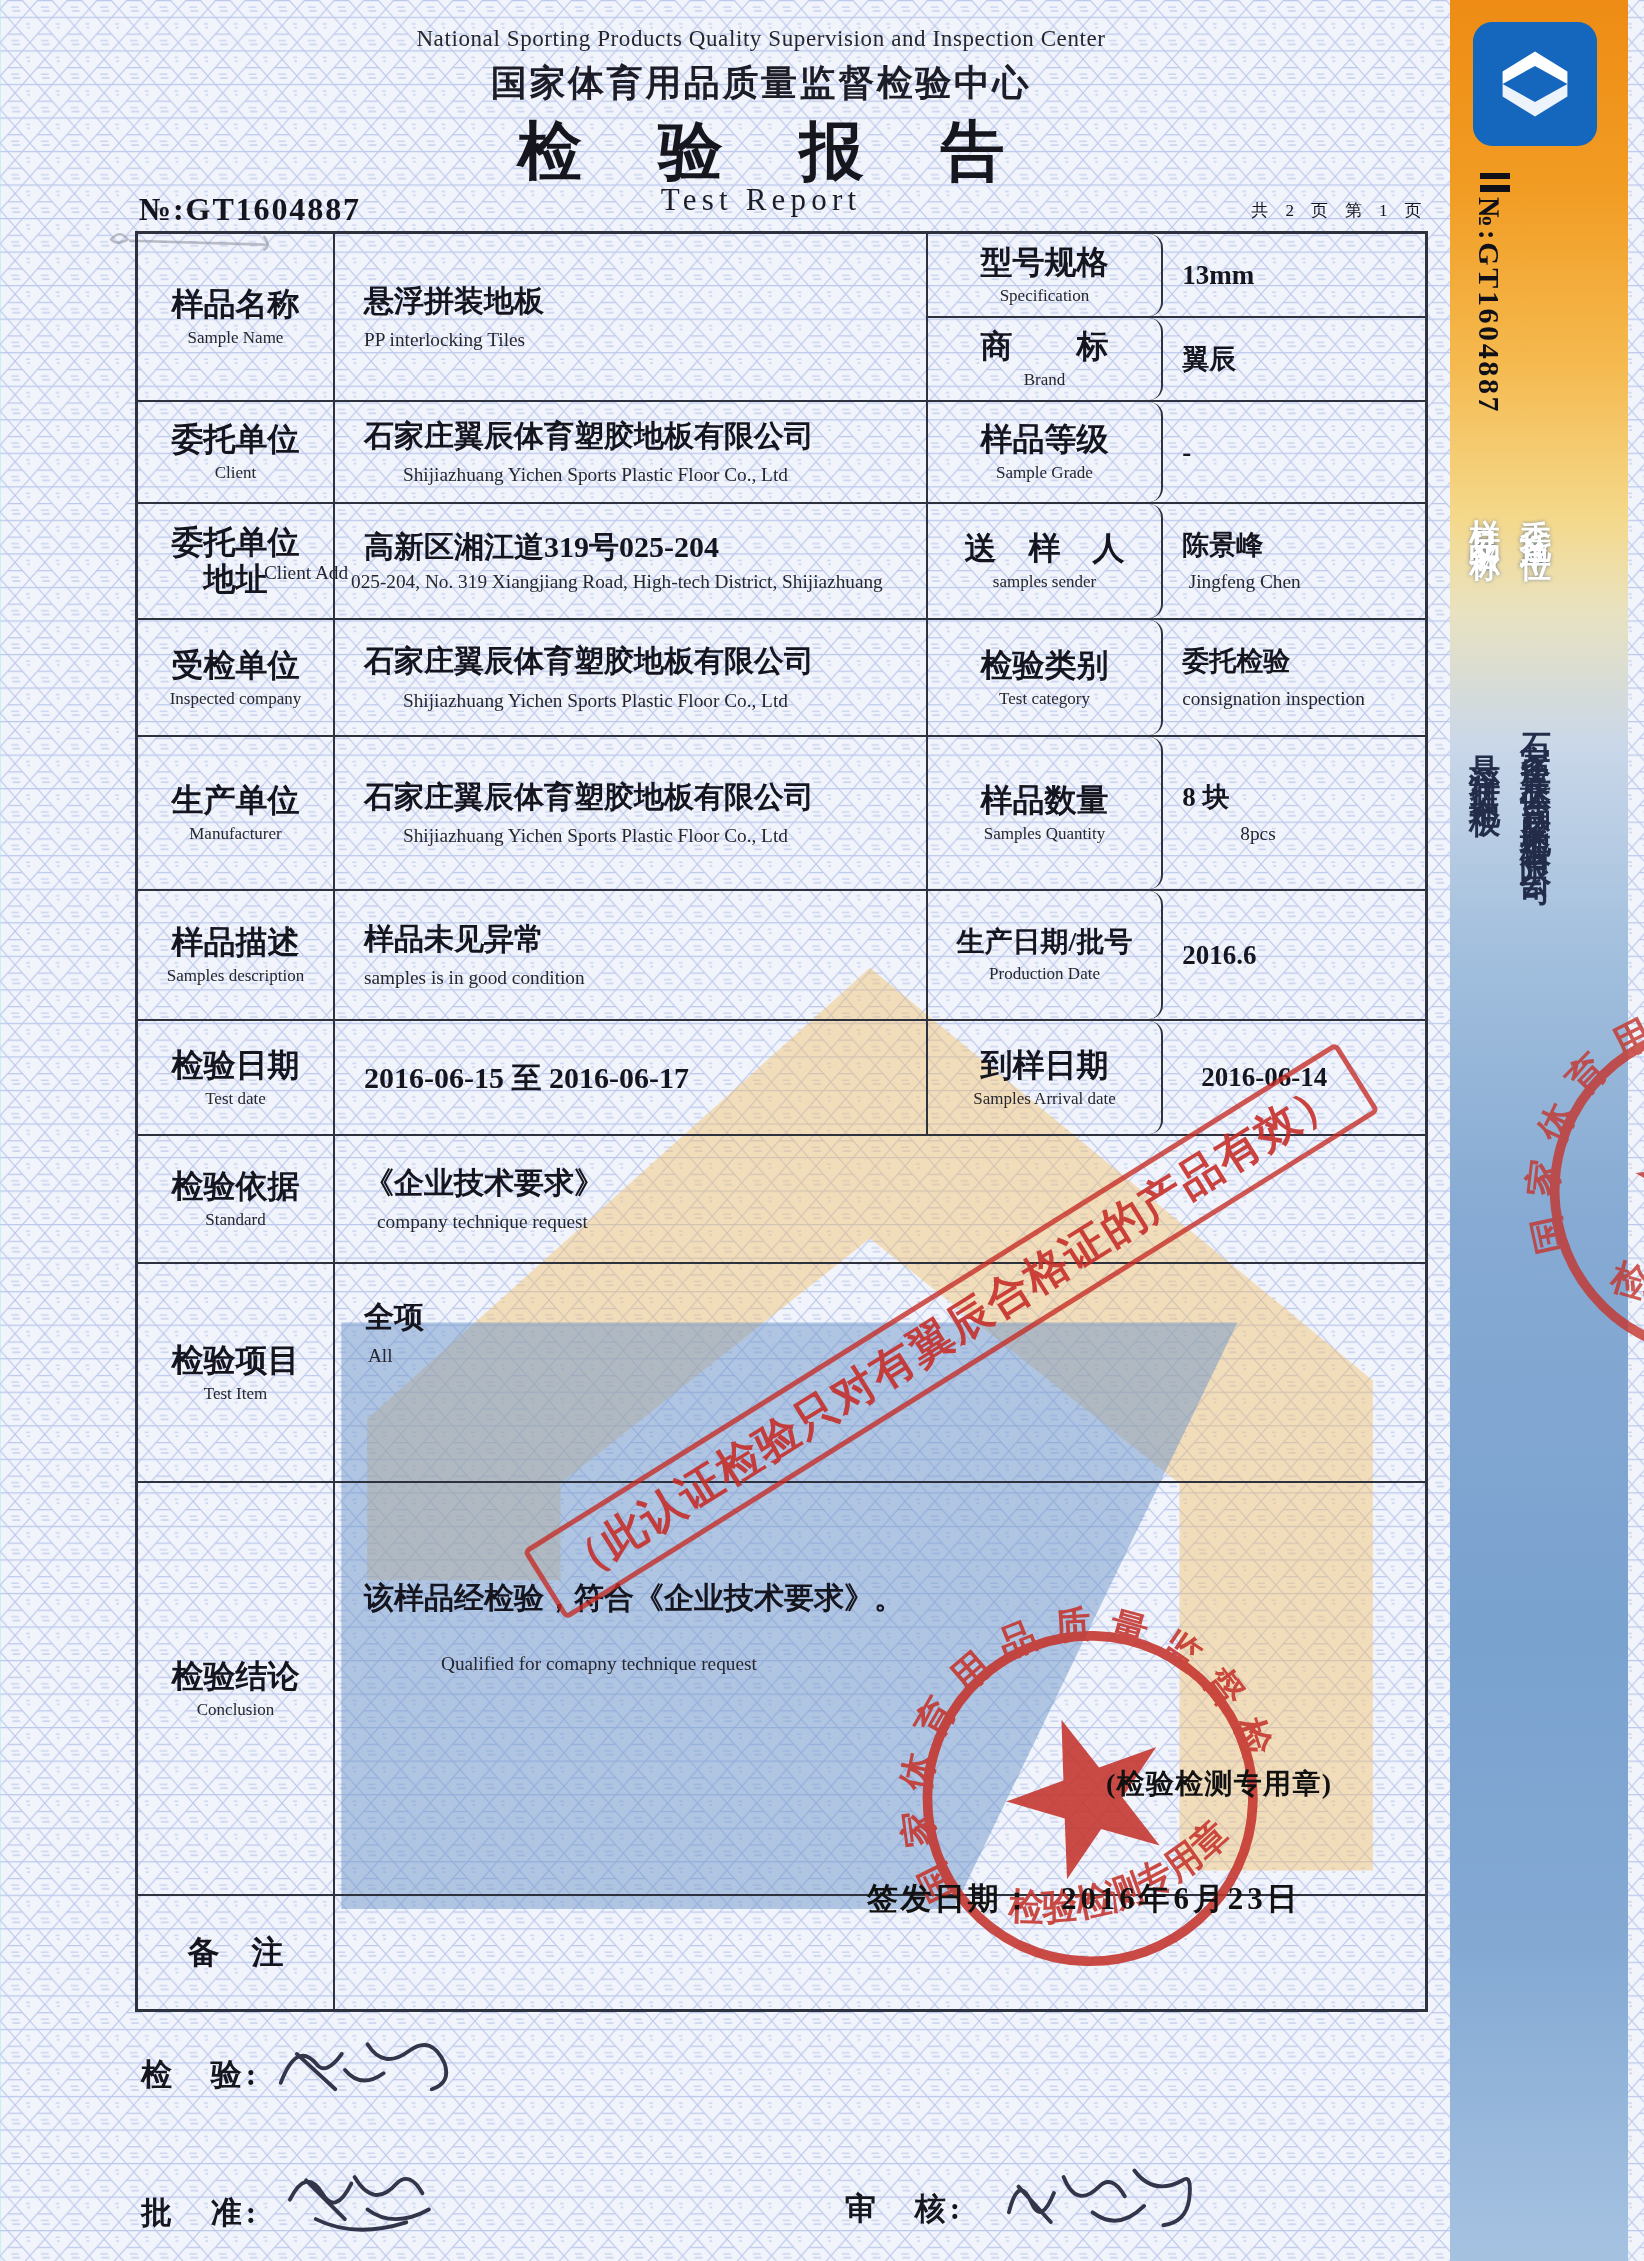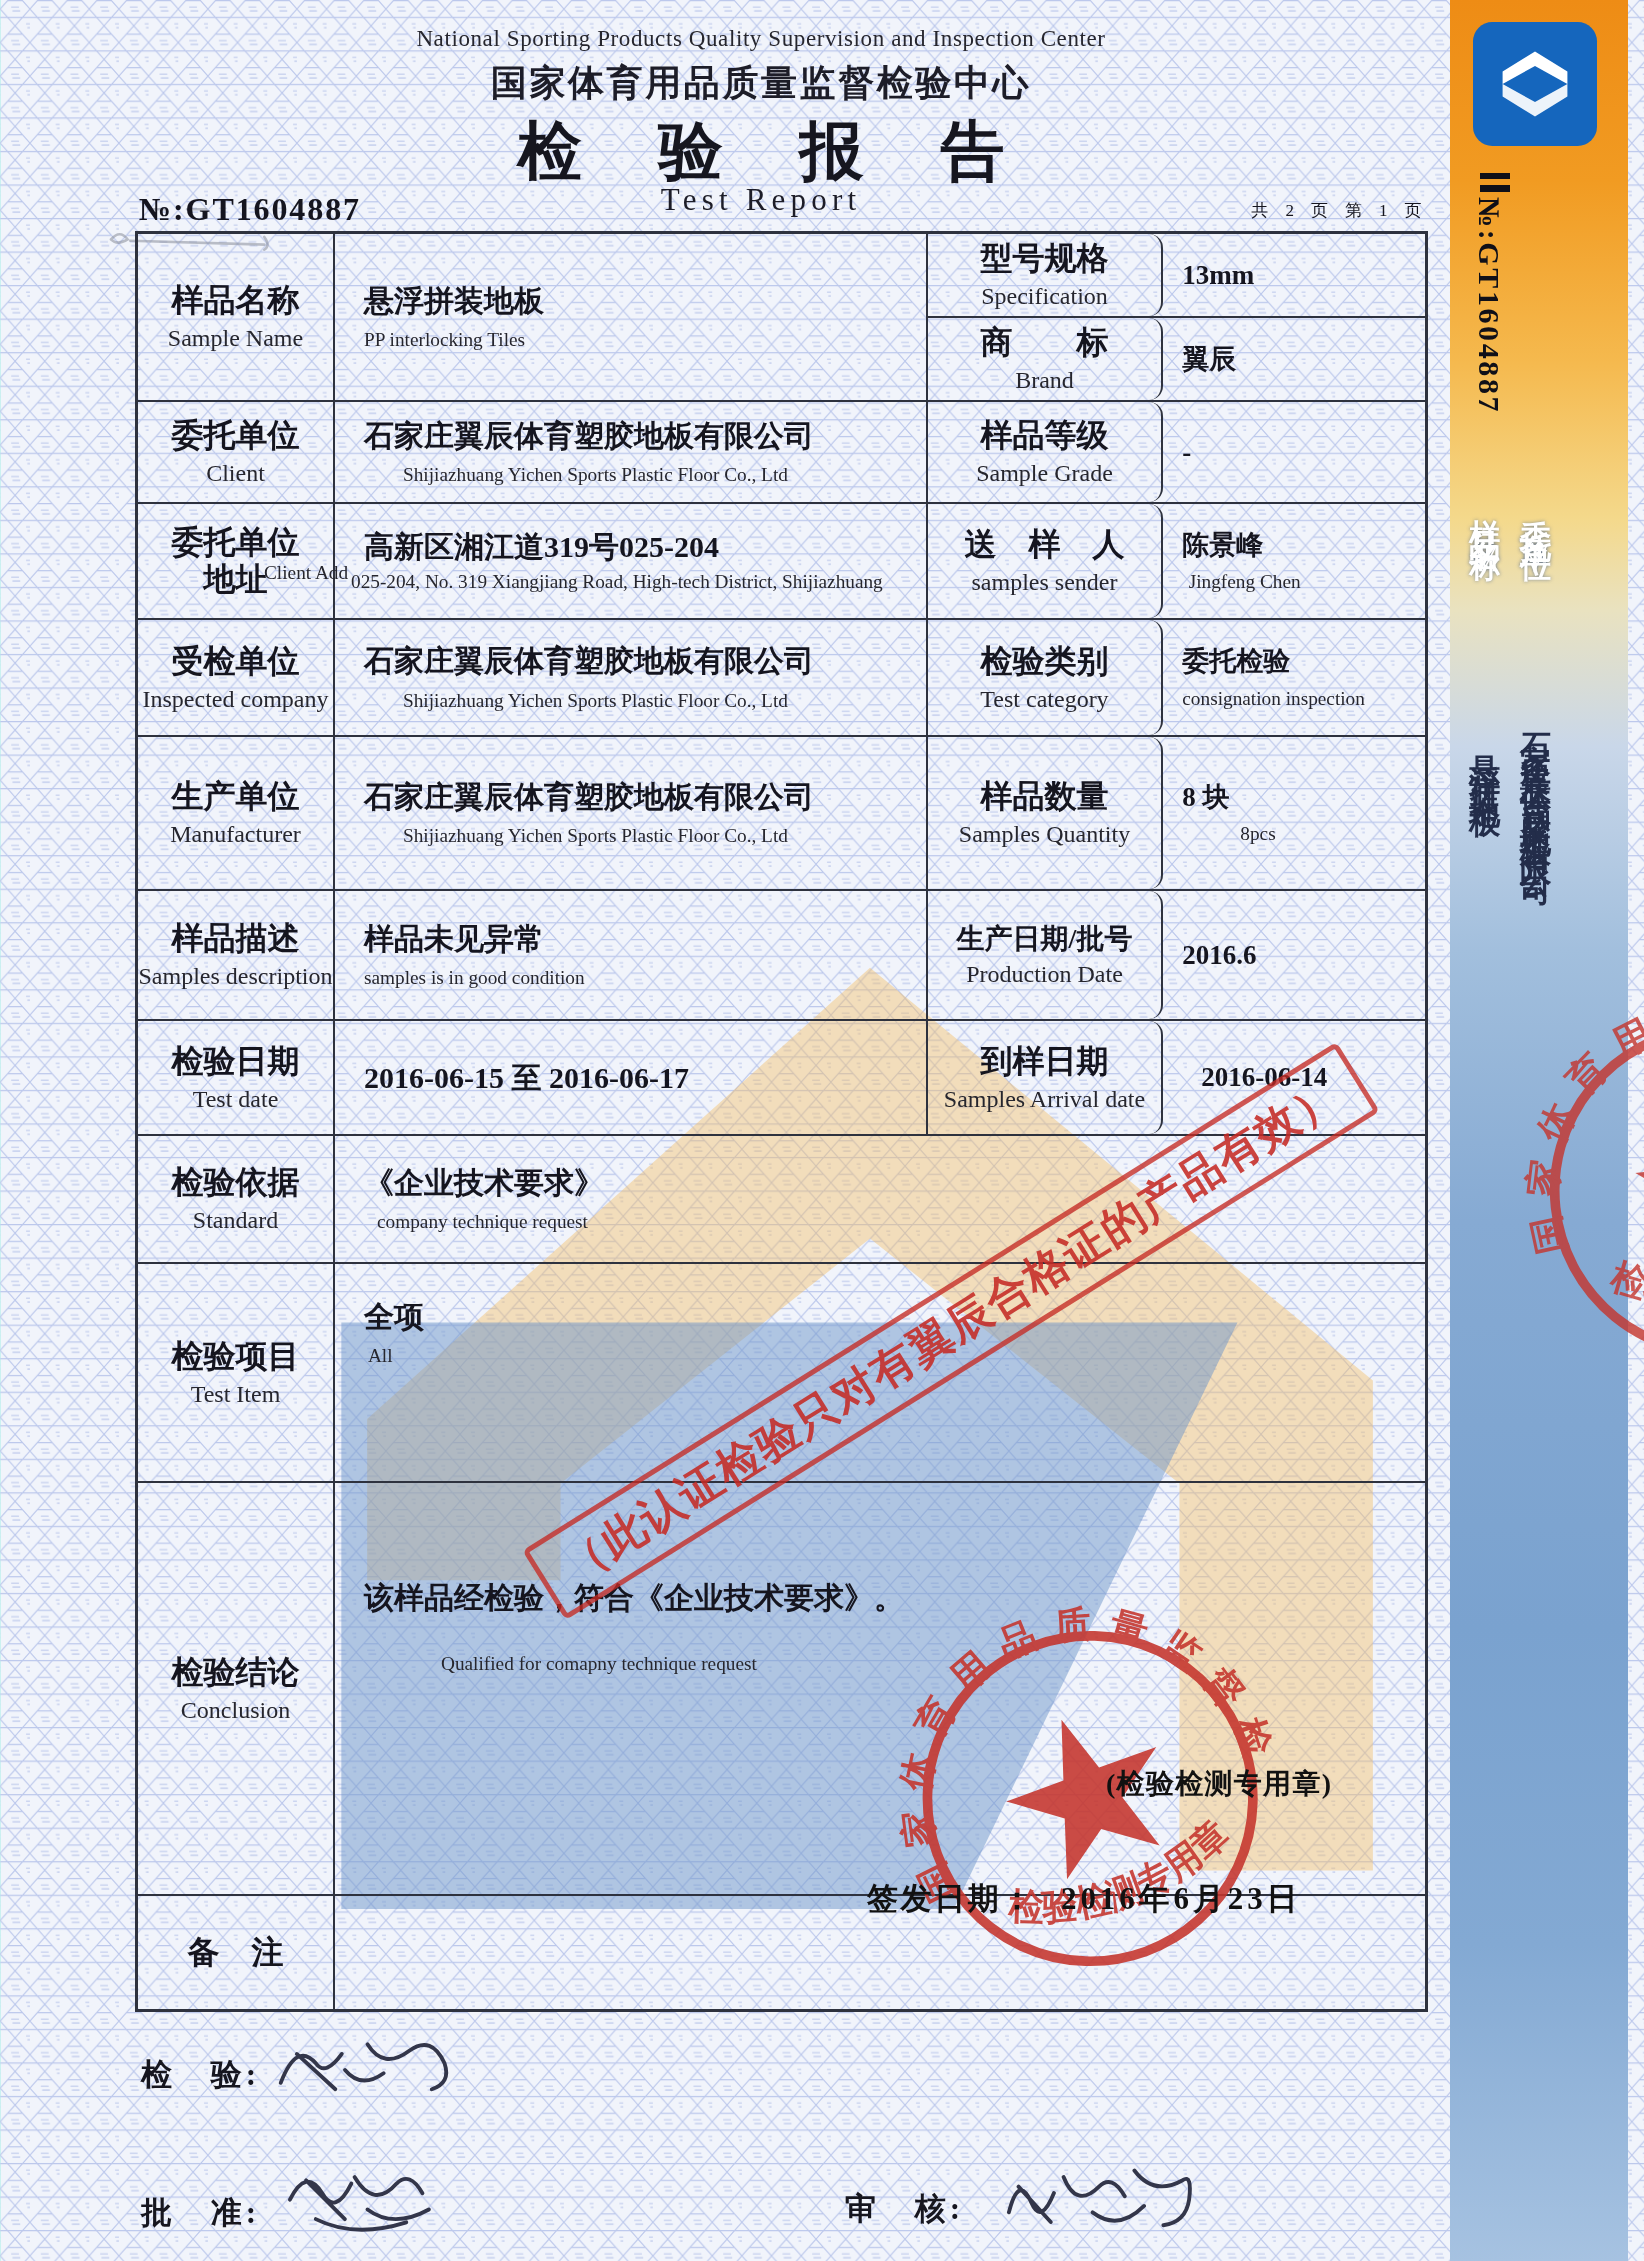--- a/index.html
+++ b/index.html
@@ -24,21 +24,21 @@
   .lcell{width:197px;flex:none;border-right:2.6px solid #2e323e;display:flex;flex-direction:column;align-items:center;justify-content:center;text-align:center;position:relative;box-sizing:border-box;}
   .vcell{display:flex;flex-direction:column;justify-content:center;padding-left:29px;position:relative;box-sizing:border-box;}
   .vleft{width:593px;flex:none;border-right:2.6px solid #2e323e;}
   .vwide{flex:1;border-right:none;}
   .rstack{flex:1;display:flex;flex-direction:column;}
   .rrow{display:flex;flex:1;}
   .rrow.rtop{border-bottom:2.6px solid #2e323e;}
   .rlabel{width:235px;flex:none;border-right:2.6px solid #2e323e;display:flex;flex-direction:column;align-items:center;justify-content:center;text-align:center;box-sizing:border-box;border-radius:14px;}
   .rval{flex:1;display:flex;flex-direction:column;justify-content:center;padding-left:19.3px;box-sizing:border-box;}
   .cn{font-size:32px;font-weight:600;color:#15151f;line-height:1.15;}
-  .en{font-size:24px;color:#26262e;margin-top:6.4px;line-height:1.1;}
+  .en{font-size:17px;color:#26262e;margin-top:6.4px;line-height:1.1;}
   .cnv{font-size:30px;font-weight:600;color:#15151f;line-height:1.2;}
   .env{font-size:19.3px;color:#26262e;margin-top:10.3px;line-height:1.15;}
   .env.ind{margin-left:39px;}
   .cnv.sm{font-size:27px;}
   .clientadd-en{position:absolute;left:126px;bottom:34px;font-size:19.3px;color:#26262e;white-space:nowrap;z-index:3;}
   .concl .cnv{margin-top:97px;}
   .concl .env{margin-left:77px;margin-top:37px;}
   .concl{justify-content:flex-start;}
   
   .seal-note{position:absolute;left:1106px;top:1765px;font-size:28px;font-weight:600;color:#111;z-index:42;letter-spacing:1.3px;}

